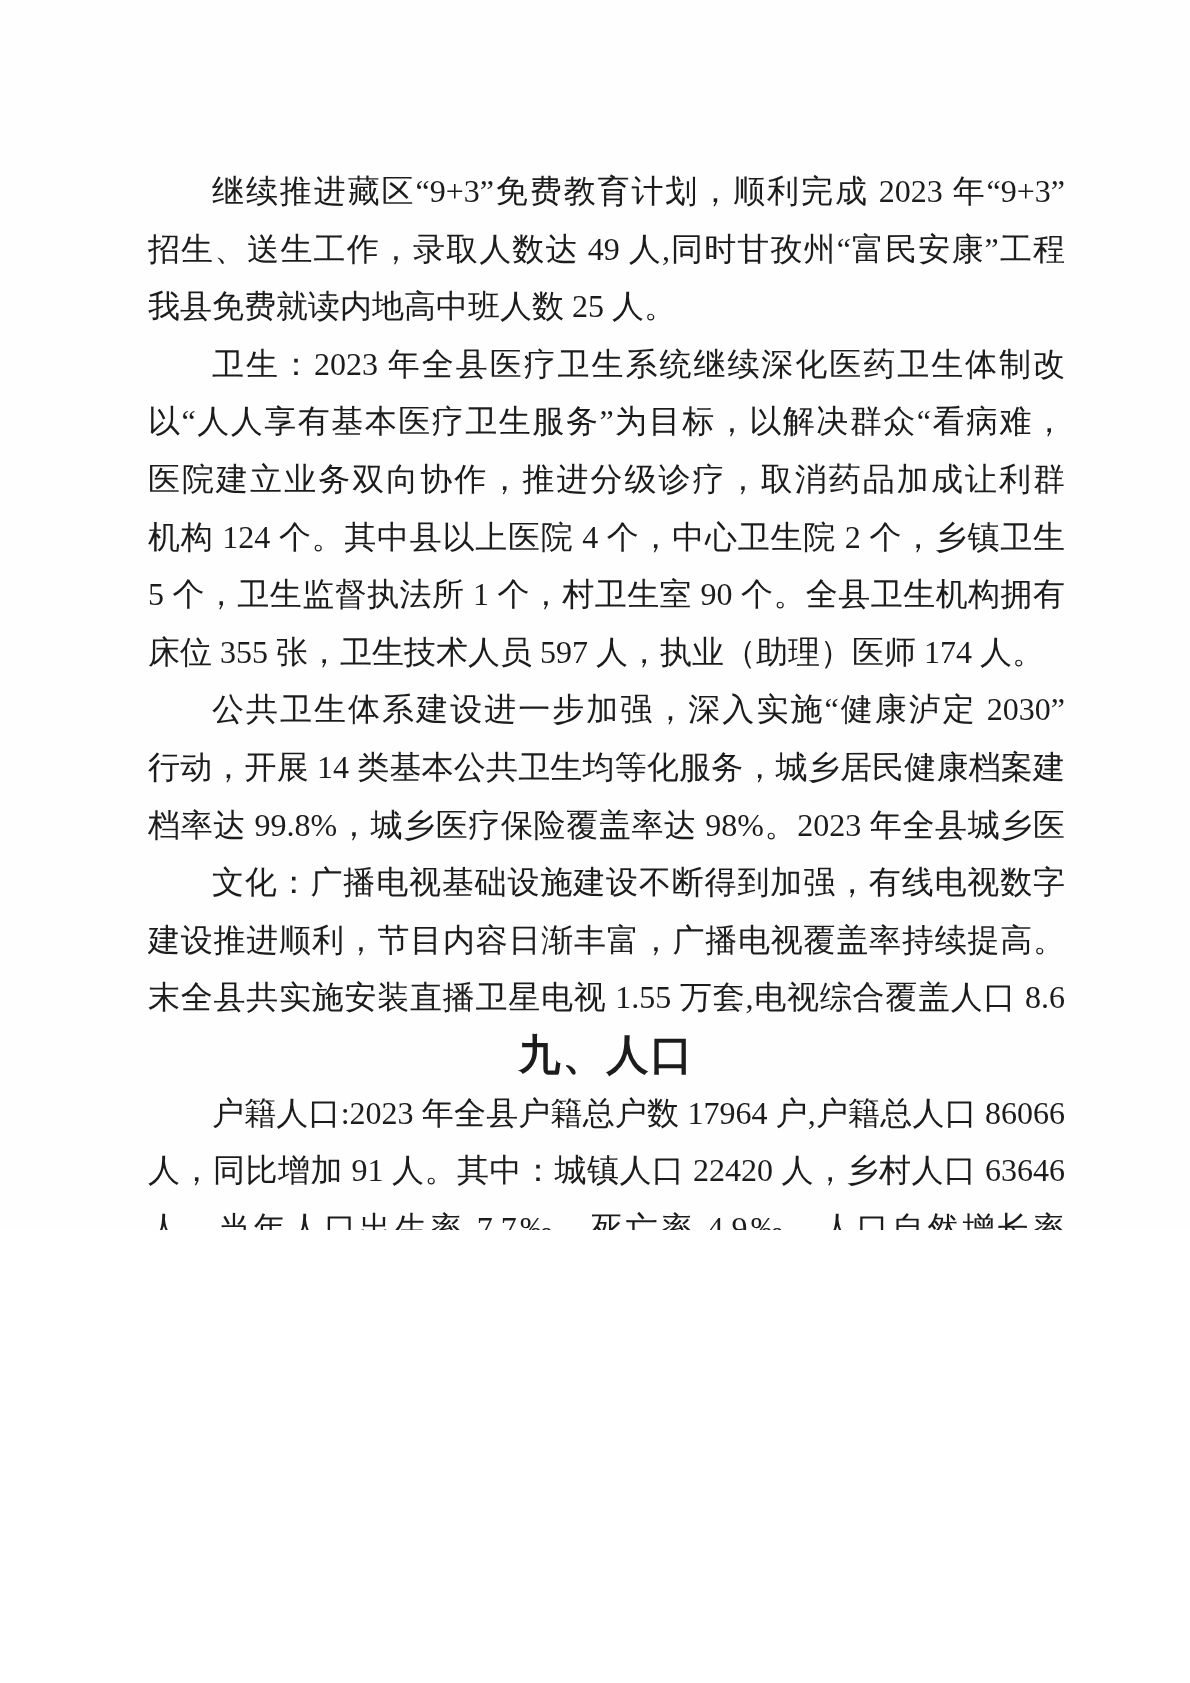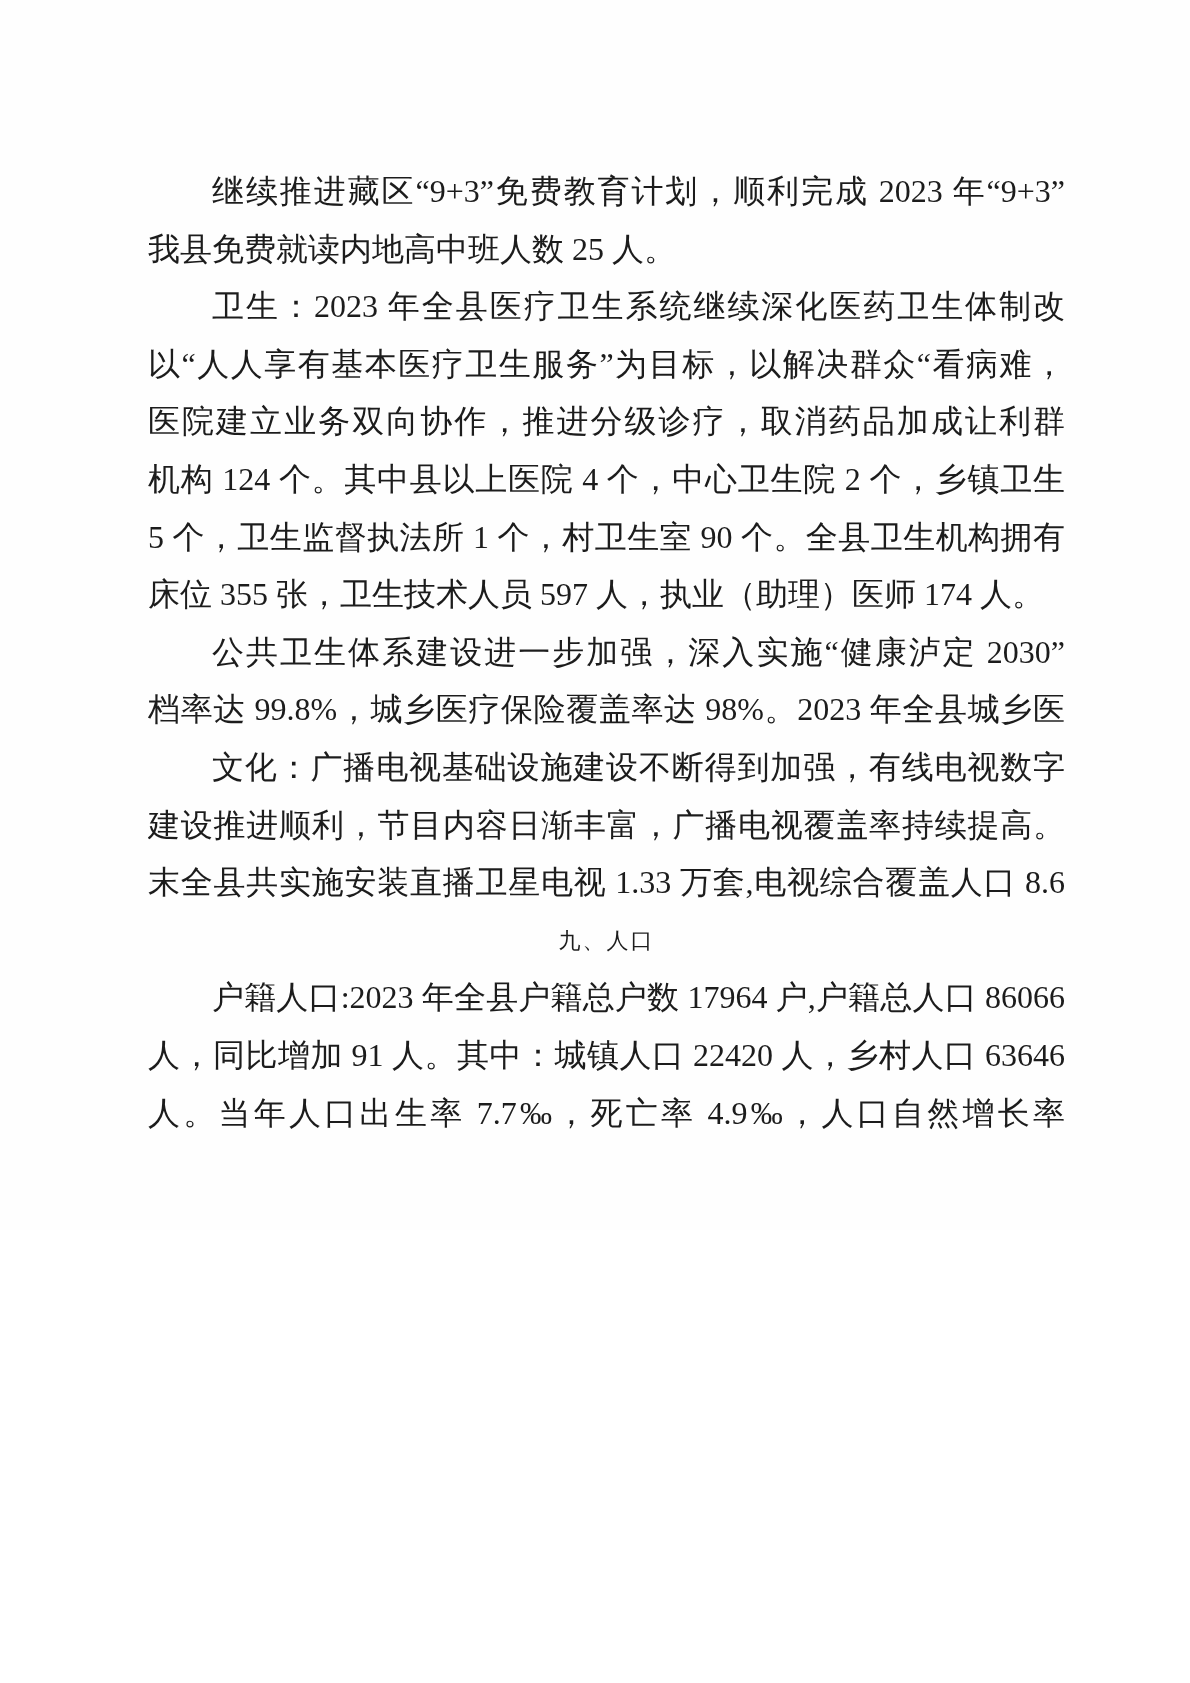--- a/index.html
+++ b/index.html
@@ -24,22 +24,22 @@
     line-height: 57.6px;
     height: 57.6px;
     overflow: hidden;
     text-align: justify;
     text-align-last: auto;
   }
   .line.just { text-align-last: justify; }
   .line.indent { text-indent: 64px; }
   .lead { font-weight: normal; }
   .heading {
-    font-size: 22px;
-    font-weight: normal;
+    font-size: 42px;
+    font-weight: bold;
     line-height: 57.6px;
     height: 57.6px;
     text-align: left;
     text-align-last: center;
     letter-spacing: 2px;
   }
   .footer {
     position: absolute;
     left: 0;
     top: 1547px;
@@ -50,41 +50,43 @@
   }
 </style>
 </head>
 <body>
 
 <div class="page">
   <div class="textblock">
 
     <div class="para">
       <div class="line just indent"><span>继续推进藏区“9+3”免费教育计划，顺利完成 2023 年“9+3”</span></div>
+      <div class="line just"><span>招生、送生工作，录取人数达 49 人,同时甘孜州“富民安康”工程</span></div>
       <div class="line"><span>我县免费就读内地高中班人数 25 人。</span></div>
     </div>
 
     <div class="para">
       <div class="line just indent"><span class="lead">卫生：</span><span>2023 年全县医疗卫生系统继续深化医药卫生体制改革，</span></div>
       <div class="line just"><span>以“人人享有基本医疗卫生服务”为目标，以解决群众“看病难，</span></div>
       <div class="line just"><span>医院建立业务双向协作，推进分级诊疗，取消药品加成让利群众，</span></div>
       <div class="line just"><span>机构 124 个。其中县以上医院 4 个，中心卫生院 2 个，乡镇卫生院</span></div>
       <div class="line just"><span>5 个，卫生监督执法所 1 个，村卫生室 90 个。全县卫生机构拥有</span></div>
       <div class="line"><span>床位 355 张，卫生技术人员 597 人，执业（助理）医师 174 人。</span></div>
     </div>
 
     <div class="para">
       <div class="line just indent"><span>公共卫生体系建设进一步加强，深入实施“健康泸定 2030”</span></div>
+      <div class="line just"><span>行动，开展 14 类基本公共卫生均等化服务，城乡居民健康档案建</span></div>
       <div class="line just"><span>档率达 99.8%，城乡医疗保险覆盖率达 98%。2023 年全县城乡医疗</span></div>
     </div>
 
     <div class="para">
       <div class="line just indent"><span class="lead">文化：</span><span>广播电视基础设施建设不断得到加强，有线电视数字化</span></div>
       <div class="line just"><span>建设推进顺利，节目内容日渐丰富，广播电视覆盖率持续提高。年</span></div>
-      <div class="line just"><span>末全县共实施安装直播卫星电视 1.33 万套,电视综合覆盖人口 8.6</span></div>
+      <div class="line just"><span>末全县共实施安装直播卫星电视 1.55 万套,电视综合覆盖人口 8.6</span></div>
     </div>
 
     <div class="heading">九、人口</div>
 
     <div class="para">
       <div class="line just indent"><span class="lead">户籍人口:2023 年全县户籍总户数 17964 户,户籍总人口 86066</span></div>
       <div class="line just"><span class="lead">人，</span><span>同比增加 91 人。其中：城镇人口 22420 人，乡村人口 63646</span></div>
       <div class="line"><span>人。当年人口出生率 7.7‰，死亡率 4.9‰，人口自然增长率 2.8‰。</span></div>
     </div>
 

